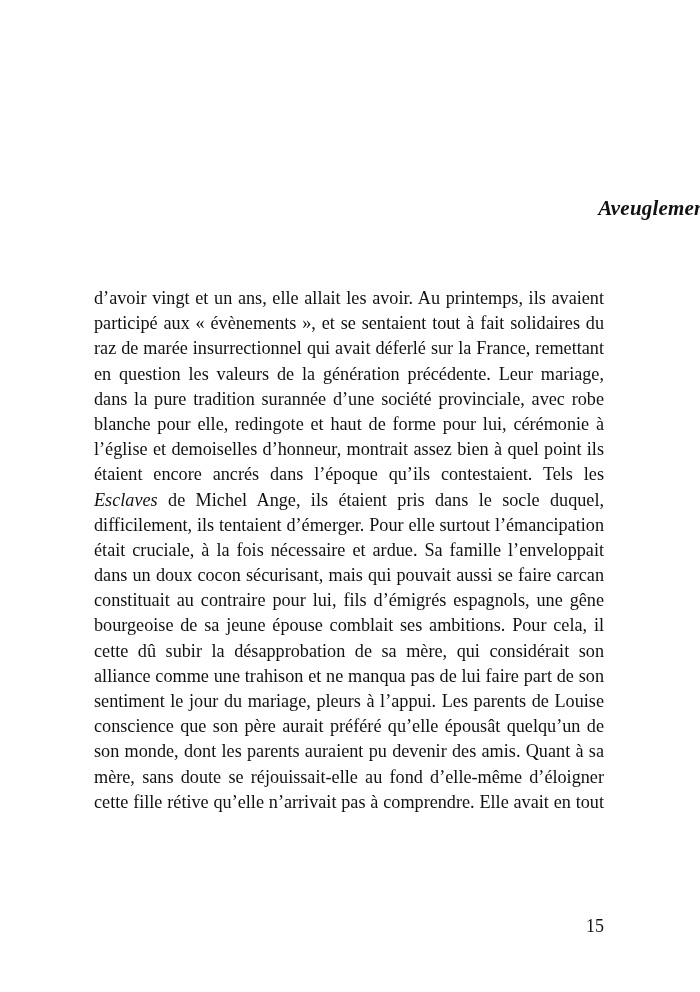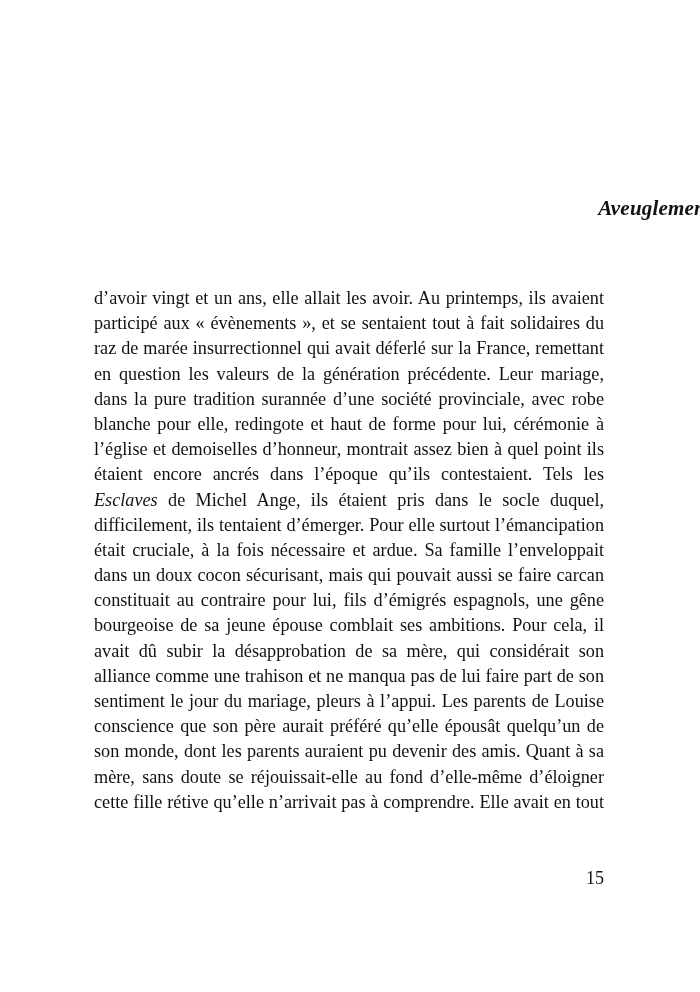--- a/index.html
+++ b/index.html
@@ -49,21 +49,21 @@
       height: 25.2px;
     }
     .line.first {
       padding-left: 24px;
     }
     .line em {
       font-style: italic;
     }
     .page-number {
       position: absolute;
-      top: 868px;
+      top: 916px;
       right: 96px;
       font-size: 18px;
     }
   </style>
 </head>
 <body>
 
 <div class="page">
   <div class="chapter-title">Aveuglement</div>
 
@@ -75,21 +75,21 @@
     <span class="line">dans la pure tradition surannée d’une société provinciale, avec robe</span>
     <span class="line">blanche pour elle, redingote et haut de forme pour lui, cérémonie à</span>
     <span class="line">l’église et demoiselles d’honneur, montrait assez bien à quel point ils</span>
     <span class="line">étaient encore ancrés dans l’époque qu’ils contestaient. Tels les</span>
     <span class="line"><em>Esclaves</em> <span>de Michel Ange, ils étaient pris dans le socle duquel,</span></span>
     <span class="line">difficilement, ils tentaient d’émerger. Pour elle surtout l’émancipation</span>
     <span class="line">était cruciale, à la fois nécessaire et ardue. Sa famille l’enveloppait</span>
     <span class="line">dans un doux cocon sécurisant, mais qui pouvait aussi se faire carcan</span>
     <span class="line">constituait au contraire pour lui, fils d’émigrés espagnols, une gêne</span>
     <span class="line">bourgeoise de sa jeune épouse comblait ses ambitions. Pour cela, il</span>
-    <span class="line">avait dû subir la désapprobation de sa mère, qui considérait son</span>
+    <span class="line">cette dû subir la désapprobation de sa mère, qui considérait son</span>
     <span class="line">alliance comme une trahison et ne manqua pas de lui faire part de son</span>
     <span class="line">sentiment le jour du mariage, pleurs à l’appui. Les parents de Louise</span>
     <span class="line">conscience que son père aurait préféré qu’elle épousât quelqu’un de</span>
     <span class="line">son monde, dont les parents auraient pu devenir des amis. Quant à sa</span>
     <span class="line">mère, sans doute se réjouissait-elle au fond d’elle-même d’éloigner</span>
     <span class="line">cette fille rétive qu’elle n’arrivait pas à comprendre. Elle avait en tout</span>
   </div>
 
   <div class="page-number">15</div>
 </div>

